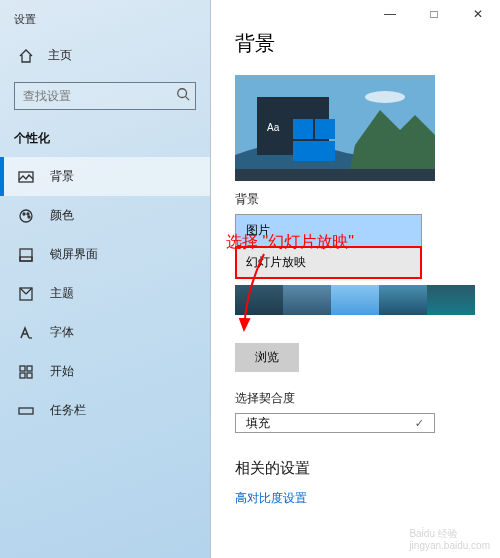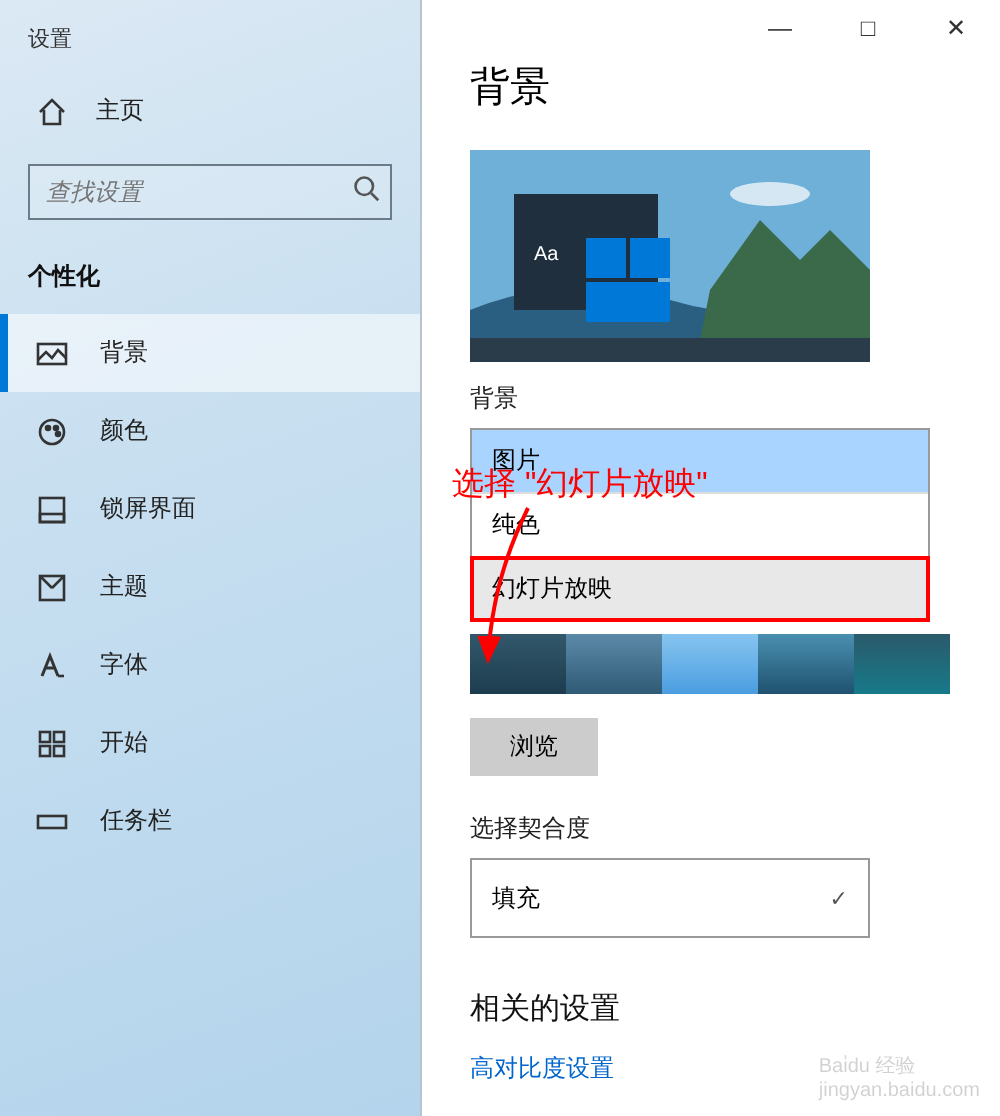--- a/index.html
+++ b/index.html
@@ -6,21 +6,21 @@
     body { width: 500px; height: 558px; background: #fff; position: relative; overflow: hidden; }
 
     .window { display: flex; height: 100%; }
 
     
     .sidebar { width: 211px; background: linear-gradient(160deg, #dbe9f4 0%, #c8dff0 40%, #b3d4ec 100%); display: flex; flex-direction: column; border-right: 1px solid #b7c4ce; }
     .sidebar-header { padding: 12px 14px 6px; font-size: 11px; color: #333; }
     .sidebar-row { display: flex; align-items: center; gap: 14px; padding: 10px 18px; font-size: 12px; color: #222; cursor: pointer; }
     .sidebar-row.home { margin-top: 4px; }
     .search-wrap { margin: 8px 14px 14px; position: relative; }
-    .search-input { width: 100%; height: 28px; background: rgba(255,255,255,0.15); border: 1px solid #6b7b87; padding: 0 28px 0 8px; font-size: 12px; color: #555; font-style: italic; }
+    .search-input { width: 100%; height: 28px; background: rgba(255,255,255,0.15); border: 1px solid #6b7b87; padding: 0 28px 0 8px; font-size: 12px; color: #555; }
     .search-icon { position: absolute; right: 6px; top: 5px; color: #555; font-size: 14px; }
     .section-title { font-size: 12px; padding: 6px 14px 10px; color: #111; font-weight: 600; }
     .nav-item { display: flex; align-items: center; gap: 16px; padding: 11px 18px; font-size: 12px; color: #222; cursor: pointer; position: relative; }
     .nav-item.active { background: rgba(255,255,255,0.55); }
     .nav-item.active::before { content: ""; position: absolute; left: 0; top: 0; bottom: 0; width: 4px; background: #0078d7; }
     .nav-icon { width: 16px; height: 16px; display: inline-flex; align-items: center; justify-content: center; flex-shrink: 0; }
     .nav-icon svg { width: 16px; height: 16px; stroke: #333; fill: none; stroke-width: 1.3; }
 
     
     .main { flex: 1; position: relative; background: #fff; overflow: hidden; }
@@ -37,37 +37,37 @@
     .preview-tile.t1 { left: 58px; bottom: 42px; }
     .preview-tile.t2 { left: 80px; bottom: 42px; }
     .preview-tile.t3 { left: 58px; bottom: 20px; width: 42px; }
     .preview-aa { position: absolute; left: 32px; bottom: 48px; color: #fff; font-size: 10px; }
 
     .annotation { position: absolute; left: 226px; top: 232px; color: #ff0000; font-size: 16px; font-weight: 400; pointer-events: none; z-index: 20; }
     .arrow { position: absolute; left: 216px; top: 250px; z-index: 20; pointer-events: none; }
 
     .field-label { font-size: 12px; margin: 10px 0 6px; color: #222; }
 
-    .dropdown { width: 230px; border: 1px solid #999; position: relative; z-index: 10; background: #fff; }
+    .dropdown { width: 187px; border: 1px solid #999; position: relative; z-index: 10; background: #fff; }
     .dropdown-option { padding: 7px 10px; font-size: 12px; border-bottom: 1px solid #ddd; cursor: pointer; }
     .dropdown-option:last-child { border-bottom: none; }
     .dropdown-option.selected { background: #a8d4ff; }
     .dropdown-option.highlight { background: #e8e8e8; outline: 2px solid #ff0000; outline-offset: -1px; position: relative; z-index: 1; }
 
     .thumbs { display: flex; gap: 0; margin-top: 6px; }
     .thumb { width: 48px; height: 30px; background: #4a7fa8; }
     .thumb.a { background: linear-gradient(#33586b,#1d3c4f); }
     .thumb.b { background: linear-gradient(#5b8aa8,#2f5a76); }
     .thumb.c { background: linear-gradient(#87c5f0,#4a9de0); }
     .thumb.d { background: linear-gradient(#4a8fb0,#1f5270); }
     .thumb.e { background: linear-gradient(#2a5a6a,#177a8a); }
 
-    .browse-btn { display: inline-block; margin-top: 12px; background: #ccc; padding: 6px 20px; font-size: 12px; cursor: pointer; }
-
-    .fit-select { width: 200px; height: 40px; border: 1px solid #999; display: flex; align-items: center; justify-content: space-between; padding: 0 10px; font-size: 12px; cursor: pointer; }
+    .browse-btn { display: inline-block; margin-top: 28px; background: #ccc; padding: 6px 20px; font-size: 12px; cursor: pointer; }
+
+    .fit-select { width: 200px; height: 20px; border: 1px solid #999; display: flex; align-items: center; justify-content: space-between; padding: 0 10px; font-size: 12px; cursor: pointer; }
     .chevron { font-size: 11px; color: #555; }
 
     .related-header { font-size: 15px; margin-top: 26px; margin-bottom: 12px; color: #111; }
     .link { color: #0066cc; font-size: 12px; margin-bottom: 10px; cursor: pointer; }
 
     .watermark { position: absolute; right: 10px; bottom: 6px; font-size: 10px; color: rgba(0,0,0,0.18); text-align: left; line-height: 1.2; }
   </style>
 </head>
 <body>
 
@@ -188,21 +188,20 @@
         <div class="preview-tile t2"></div>
         <div class="preview-tile t3"></div>
         <div class="preview-aa">Aa</div>
         <div class="preview-taskbar"></div>
       </div>
 
       <div class="field-label">背景</div>
 
       <div class="dropdown">
         <div class="dropdown-option selected">图片</div>
-        <div class="dropdown-option">纯色</div>
         <div class="dropdown-option highlight">幻灯片放映</div>
       </div>
 
       <div class="thumbs">
         <div class="thumb a"></div>
         <div class="thumb b"></div>
         <div class="thumb c"></div>
         <div class="thumb d"></div>
         <div class="thumb e"></div>
       </div>

